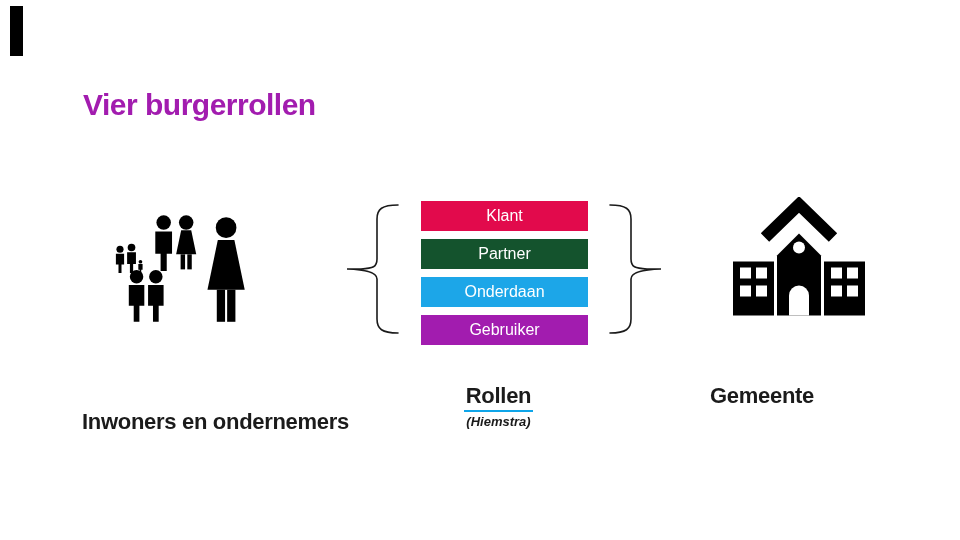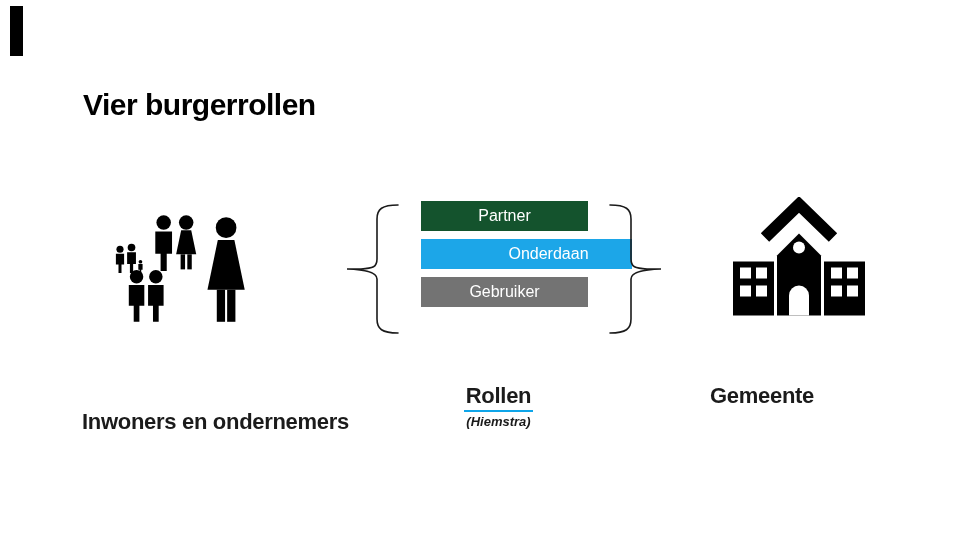--- a/index.html
+++ b/index.html
@@ -39,21 +39,21 @@
   }
   #caption-right{left:710px;}
 </style>
 </head>
 <body>
 
 <div id="slide">
 
   <div id="accent-bar" class="abs"></div>
 
-  <div id="title" class="abs" style="color: #000000;">Vier burgerrollen</div>
+  <div id="title" class="abs" style="color: #a21caf;">Vier burgerrollen</div>
 
   <svg id="people-svg" class="abs" viewBox="0 0 138 115" fill="#000">
 
     <g transform="translate(5,36) scale(0.27)">
       <circle cx="18" cy="13" r="13"></circle>
       <path d="M3,29 h30 v40 h-9.5 v31 h-11 v-31 h-9.5 z"></path>
     </g>
     <g transform="translate(16,34) scale(0.29)">
       <circle cx="18" cy="13" r="13"></circle>
       <path d="M3,29 h30 v40 h-9.5 v31 h-11 v-31 h-9.5 z"></path>
@@ -89,23 +89,24 @@
       <path d="M13,70 h8 v31 h-8 z"></path>
       <path d="M23,70 h8 v31 h-8 z"></path>
     </g>
   </svg>
 
   <svg id="brace-left" class="brace-svg abs" viewBox="0 0 58 140" fill="none" stroke="#1a1a1a" stroke-width="1.6" stroke-linecap="round">
     <path d="M54,6 C38,6 33,10 33,20 L33,60 C33,68 29,69.5 17,70 L3,70 C17,70.5 33,72 33,80 L33,120 C33,130 38,134 54,134"></path>
   </svg>
 
   <div id="roles" class="abs">
+    <div class="role-bar" style="background-color: rgb(226, 10, 76);">Klant</div>
     <div class="role-bar" style="background-color: #14532d;">Partner</div>
-    <div class="role-bar" style="background-color: rgb(28, 166, 232); padding-left: 44px;">Onderdaan</div>
-    <div class="role-bar" style="background-color: #737373; text-align: right;">Gebruiker</div>
+    <div class="role-bar" style="background-color: rgb(28, 166, 232);">Onderdaan</div>
+    <div class="role-bar" style="background-color: #a21caf; text-align: right;">Gebruiker</div>
   </div>
 
   <svg id="brace-right" class="brace-svg abs" viewBox="0 0 58 140" fill="none" stroke="#1a1a1a" stroke-width="1.6" stroke-linecap="round">
     <path d="M4,6 C20,6 25,10 25,20 L25,60 C25,68 29,69.5 41,70 L55,70 C41,70.5 25,72 25,80 L25,120 C25,130 20,134 4,134"></path>
   </svg>
 
   <svg id="building-svg" class="abs" viewBox="0 0 144 120">
     <path d="M38,40 L72,7 L106,40" fill="none" stroke="#000" stroke-width="12" stroke-linejoin="miter" stroke-linecap="butt"></path>
     <polygon points="50,58 72,36 94,58 94,118 50,118" fill="#000"></polygon>
     <circle cx="72" cy="50" r="6" fill="#fff"></circle>

